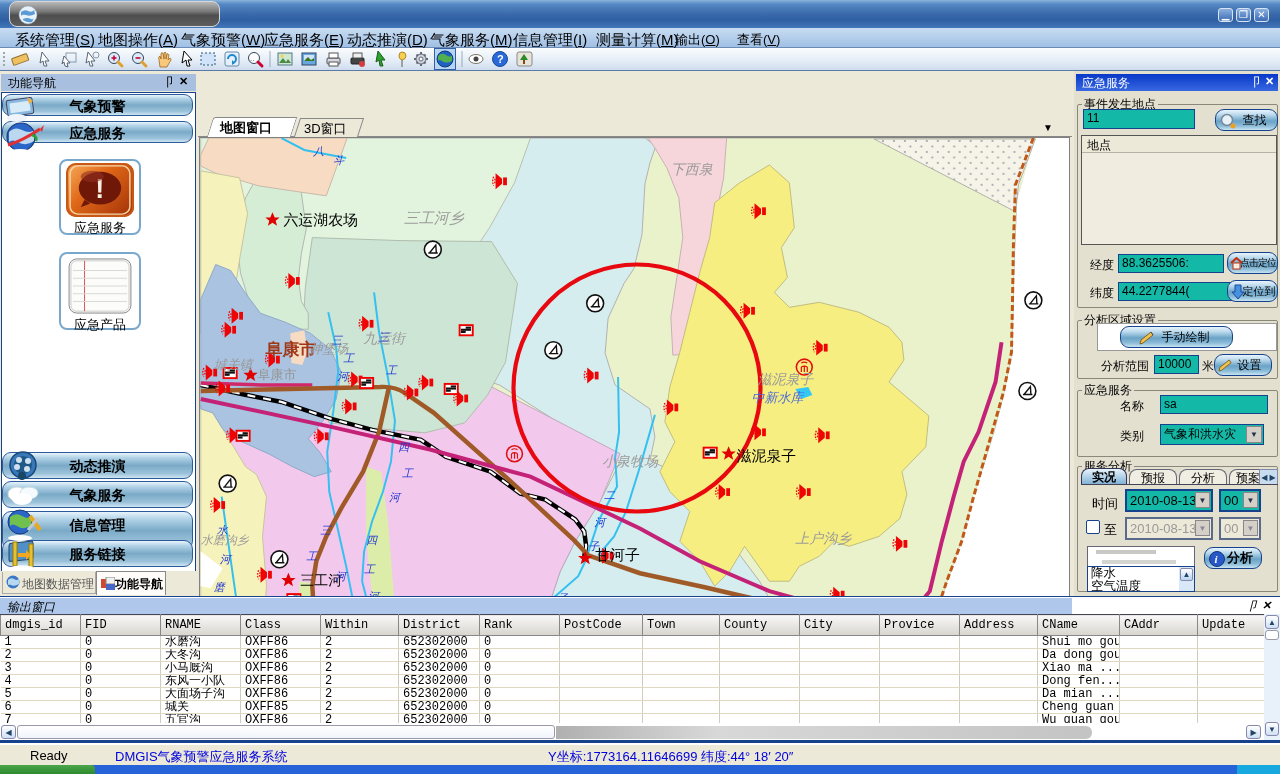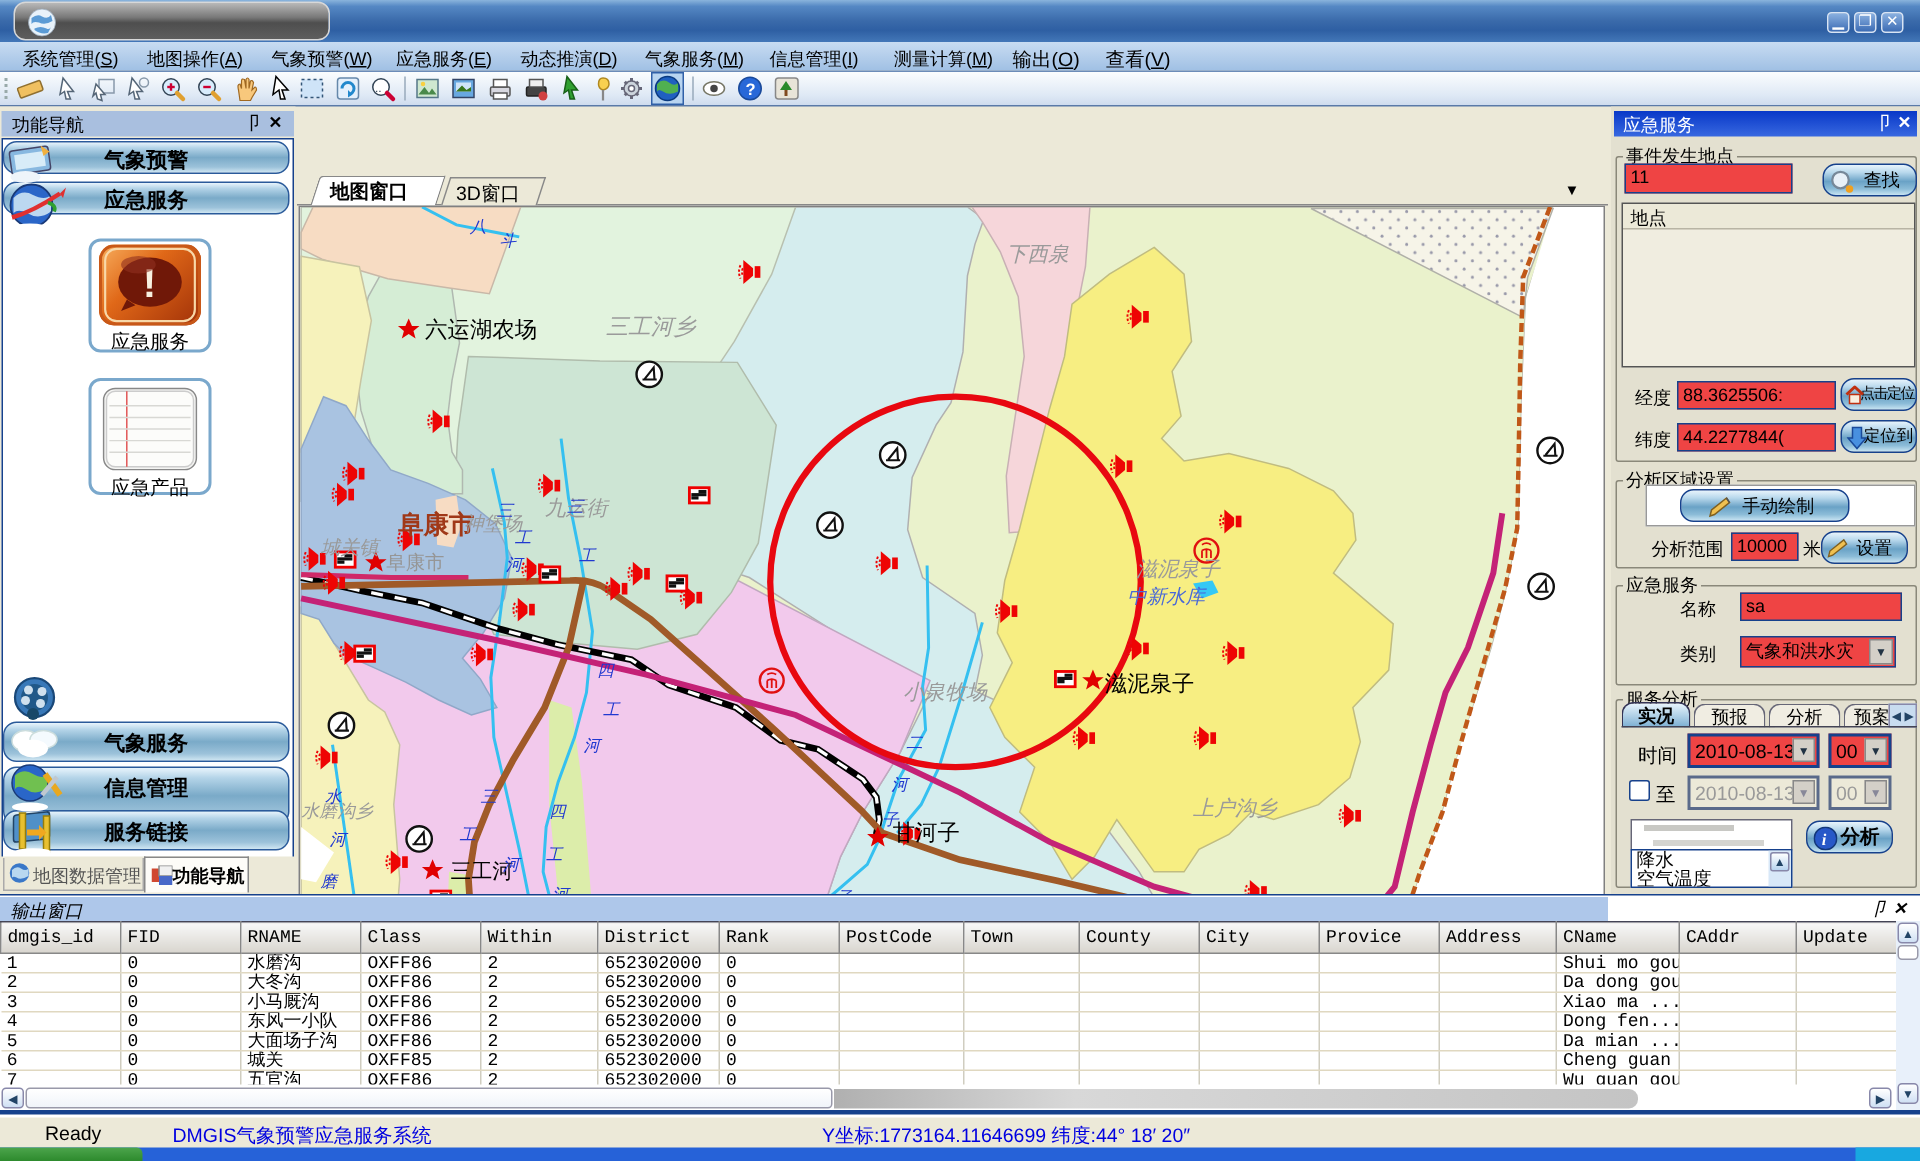--- a/index.html
+++ b/index.html
@@ -13,21 +13,21 @@
 #titlebadge { left:9px; top:1px; width:211px; height:26px; border-radius:8px;
   background:linear-gradient(#b8b8b8, #787878 40%, #4e4e4e 55%, #5e5e5e); border:1px solid #d8d8d8;
   color:#fff; font-weight:bold; font-size:14px; line-height:24px; }
 #titlebadge span { position:absolute; left:30px; top:5px; letter-spacing:-0.3px; }
 .winbtn { top:8px; width:15px; height:14px; border:1px solid #d8e4f4; border-radius:3px;
   background:linear-gradient(#8ab0e0,#3c6cb4); color:#fff; font-size:10px; line-height:12px; text-align:center; }
 
 
 #menubar { left:0; top:28px; width:1280px; height:20px;
   background:linear-gradient(#c8dcf2,#a0c0e4); border-bottom:1px solid #6c8cb8;
-  font-size:12px; color:#000; }
+  font-size:15px; color:#000; }
 #menubar span { position:absolute; top:3px; }
 
 
 #toolbar { left:0; top:48px; width:1280px; height:23px;
   background:linear-gradient(#fbfdfe,#dfe9f5 70%,#cfdcee); border-bottom:1px solid #5a7aa8; }
 
 
 #lpanel { left:0; top:71px; width:197px; height:525px; background:#ece9d8; }
 #lphead { left:1px; top:3px; width:195px; height:17px; background:#a9bfdf; font-size:12px; }
 #lpbody { left:1px; top:21px; width:195px; height:550px; background:#fff; border:1px solid #16418c; }
@@ -39,21 +39,21 @@
 #mapwin { left:198px; top:71px; width:874px; height:525px; background:#ece9d8;margin-top:42px; }
 #maptabs { left:0; top:4px; width:874px; height:20px; border-bottom:1px solid #888; }
 #mapsvg { left:1px; top:24px; width:871px; height:497px; background:#fff; border:1px solid #808080; }
 
 
 #rpanel { left:1074px; top:71px; width:206px; height:525px; background:#e3e0d0; }
 #rphead { left:2px; top:3px; width:202px; height:17px;
   background:linear-gradient(#0838c8,#3868e0); color:#fff; font-size:12px; }
 fieldset { position:absolute; border:1px solid #8a887a; border-radius:2px; }
 fieldset legend { font-size:12px; margin-left:4px; padding:0 2px; }
-.tbx { position:absolute; background:#ef4444; border:1px solid #16418c; font-size:12px; font-family:"Liberation Sans"; padding:1px 3px; }
+.tbx { position:absolute; background:#14b8a6; border:1px solid #16418c; font-size:12px; font-family:"Liberation Sans"; padding:1px 3px; }
 .cap { position:absolute; border-radius:9px; border:1px solid #16418c; white-space:nowrap; overflow:hidden;
   background:linear-gradient(#e8f4fc 0%,#b8d8ec 25%,#6aa2c6 55%,#8cbcd8 80%,#c8e4f2 100%);
   font-size:12px; text-align:center; color:#000; }
 .lbl { position:absolute; font-size:12px; color:#000; }
 
 
 #outwin { left:0; top:596px; width:1280px; height:148px; background:#fff; border-top:1px solid #16418c; }
 #outhead { left:0; top:1px; width:1072px; height:16px; background:#aec7ea; font-size:12px;font-style:italic; }
 #outtable { left:0; top:17px; width:1264px; height:109px; background:#fff; overflow:hidden;
   font-family:"Liberation Mono",monospace; font-size:12px; }
@@ -270,20 +270,21 @@
       <g stroke="#d8d8d4">
           <line x1="6" y1="14" x2="62" y2="14"></line>
           <line x1="6" y1="22" x2="62" y2="22"></line>
           <line x1="6" y1="30" x2="62" y2="30"></line>
           <line x1="6" y1="38" x2="62" y2="38"></line>
           <line x1="6" y1="46" x2="62" y2="46"></line>
         </g>
     </svg>
     <div class="abs" style="left:59px;top:245px;width:82px;font-size:13px;text-align:center">应急产品</div>
 
+    <div class="navbtn abs" style="top:381px;height:27px;line-height:27px">动态推演</div>
     <div class="navbtn abs" style="top:410px;height:27px;line-height:27px">气象服务</div>
     <div class="navbtn abs" style="top:440px;height:39px;line-height:27px">信息管理</div>
     <div class="navbtn abs" style="top:469px;height:27px;line-height:27px">服务链接</div>
     <svg class="abs" style="left:5px;top:379px" width="38" height="32" viewBox="0 0 38 32">
       <circle cx="18" cy="15" r="13" fill="#3878b8" stroke="#1a4878" stroke-width="1.5"></circle>
       <circle cx="18" cy="15" r="9" fill="#205888"></circle>
       <circle cx="14" cy="10" r="3" fill="#cfe0ee"></circle>
         <circle cx="23" cy="11" r="3" fill="#cfe0ee"></circle>
       <circle cx="12" cy="17" r="3" fill="#cfe0ee"></circle>
         <circle cx="22" cy="19" r="3" fill="#cfe0ee"></circle>
@@ -564,21 +565,21 @@
     <div class="lbl" style="left:16px;top:186px">经度</div>
     <div class="tbx abs" style="left:44px;top:183px;width:106px;height:19px;overflow:hidden">88.3625506:</div>
     <div class="cap abs" style="left:153px;top:181px;width:51px;height:22px;font-size:10px;line-height:20px;letter-spacing:-1px">
       <svg class="abs" style="left:2px;top:4px" width="13" height="13" viewBox="0 0 13 13">
           <path d="M1,6 L6.5,1 L12,6" fill="none" stroke="#c03010" stroke-width="2"></path>
           <rect x="3" y="6" width="7" height="6" fill="#f8f0e0" stroke="#c03010"></rect>
         </svg>
       <span style="margin-left:11px">点击定位</span>
     </div>
     <div class="lbl" style="left:16px;top:214px">纬度</div>
-    <div class="tbx abs" style="left:44px;top:211px;width:106px;height:19px;overflow:hidden">44.2277844(</div>
+    <div class="tbx abs" style="left:44px;top:211px;width:122px;height:19px;overflow:hidden">44.2277844(</div>
     <div class="cap abs" style="left:153px;top:209px;width:51px;height:22px;font-size:11px;line-height:20px">
       <svg class="abs" style="left:3px;top:3px" width="14" height="16" viewBox="0 0 14 16">
           <path d="M4,1 L10,1 L10,8 L13,8 L7,15 L1,8 L4,8 Z" fill="#4890e0" stroke="#1a4a9a"></path>
         </svg>
       <span style="margin-left:13px">定位到</span>
     </div>
     <fieldset style="left:3px;top:241px;width:201px;height:67px">
         <legend>分析区域设置</legend>
       </fieldset>
     <div class="abs" style="left:23px;top:252px;width:180px;height:28px;background:#fff;border:1px solid #999"></div>

